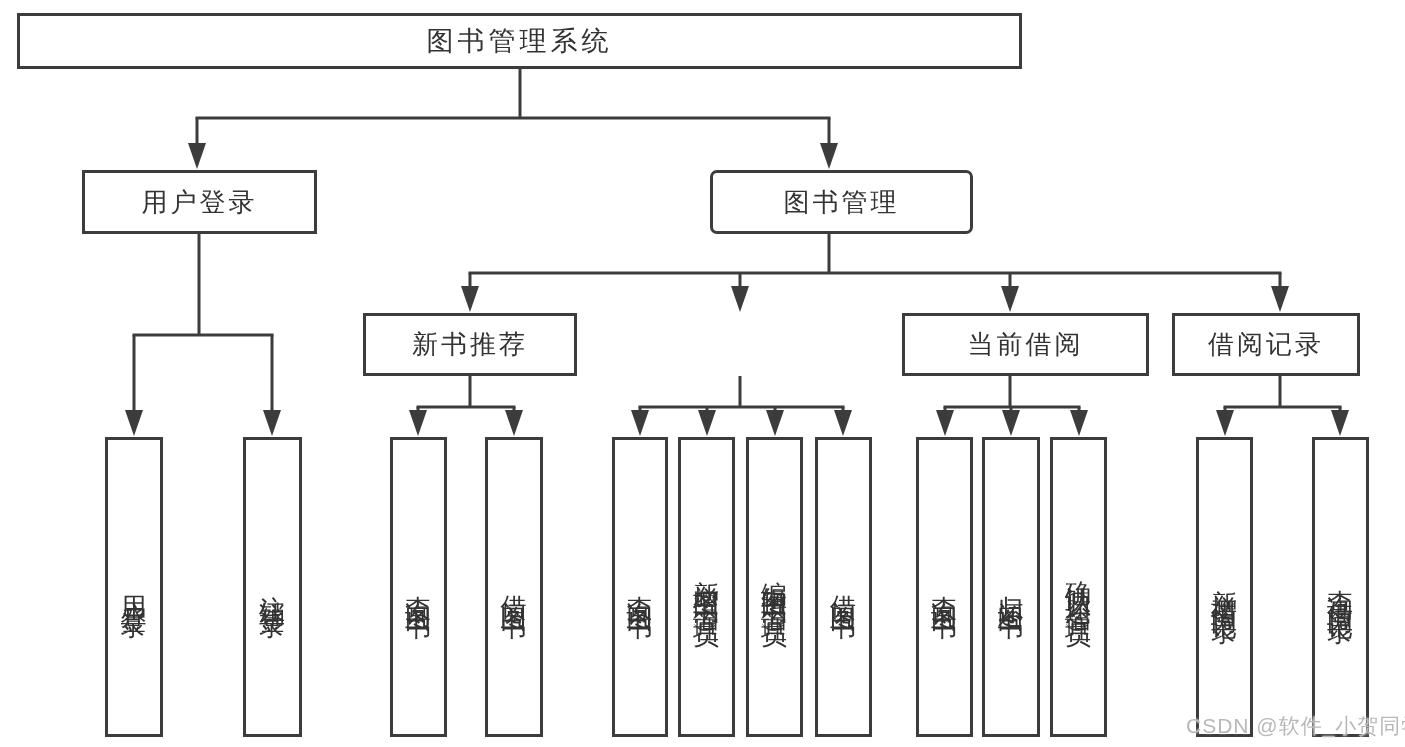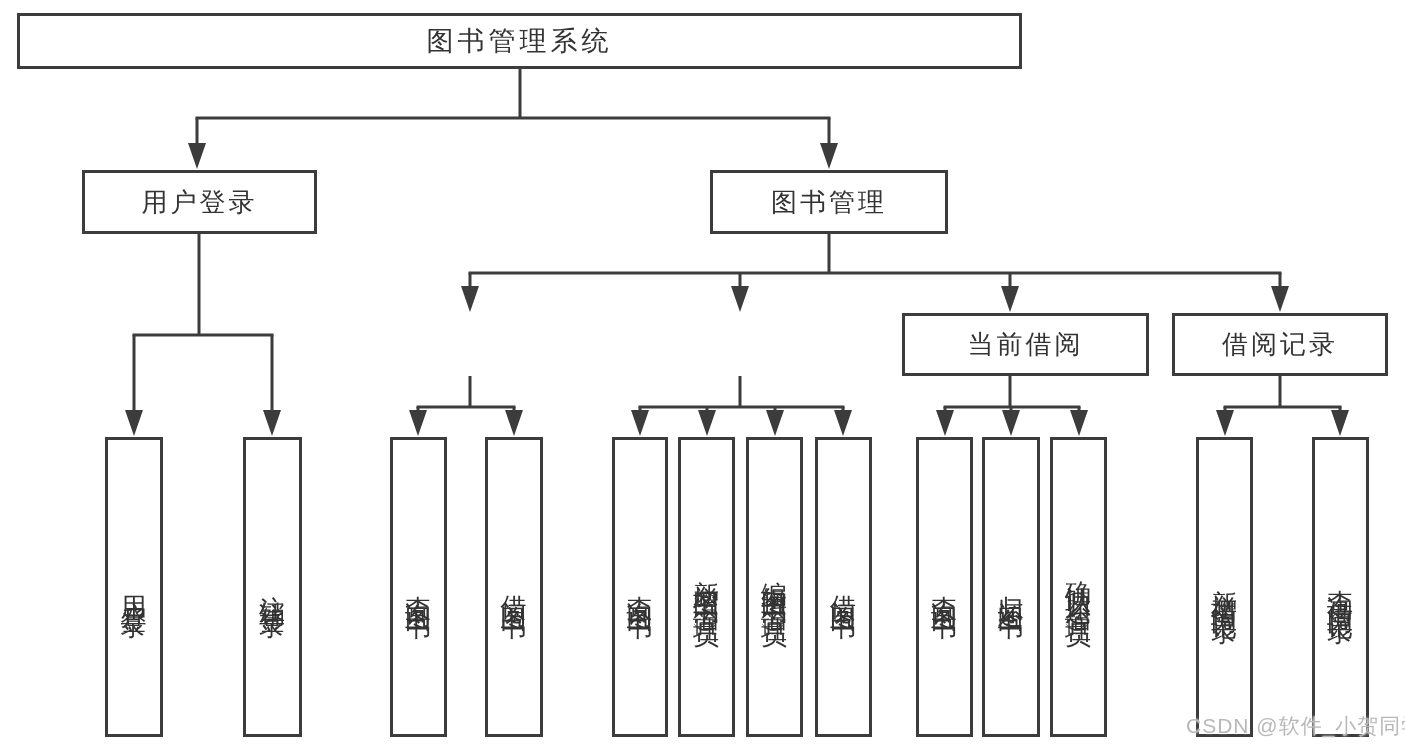--- a/index.html
+++ b/index.html
@@ -114,28 +114,31 @@
       </g>
   </svg>
 
   <div class="node h root" style="left:17px; top:13px; width:1005px; height:56px;">
     <span>图书管理系统</span>
   </div>
 
   <div class="node h" style="left:82px; top:170px; width:235px; height:64px;">
     <span>用户登录</span>
   </div>
-  <div class="node h" style="left:710px; top:170px; width:238px; height:64px;">
+  <div class="node h" style="left:710px; top:170px; width:263px; height:64px;border-radius:7px;">
     <span>图书管理</span>
   </div>
 
+  <div class="node h" style="left:363px; top:313px; width:214px; height:63px;">
+    <span>新书推荐</span>
+  </div>
   <div class="node h" style="left:902px; top:313px; width:247px; height:63px;">
     <span>当前借阅</span>
   </div>
-  <div class="node h" style="left:1172px; top:313px; width:216px; height:63px;">
+  <div class="node h" style="left:1172px; top:313px; width:188px; height:63px;">
     <span>借阅记录</span>
   </div>
 
   <div class="node v" style="left:105px; top:437px; width:58px; height:300px;">
     <span>用户登录</span>
   </div>
   <div class="node v" style="left:243px; top:437px; width:59px; height:300px;">
     <span>注销登录</span>
   </div>
 

